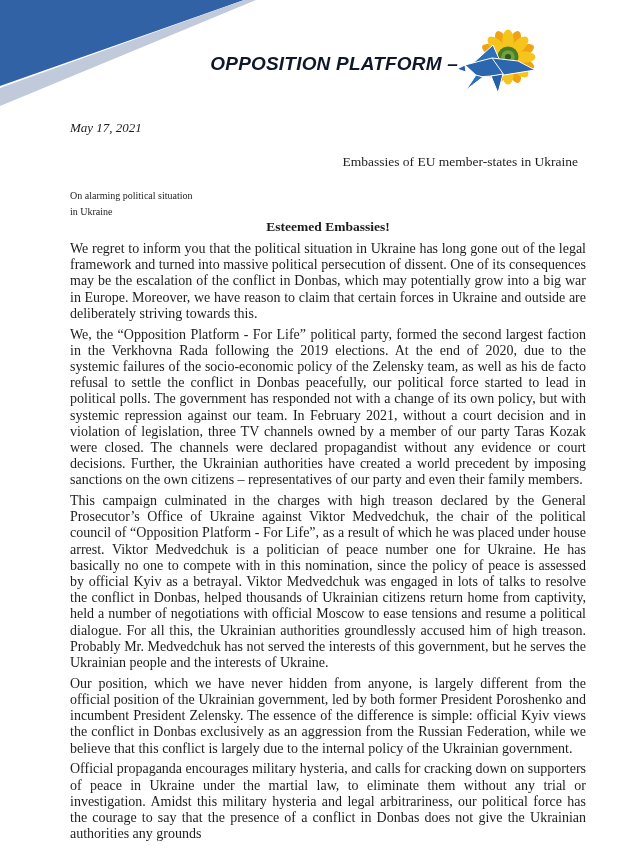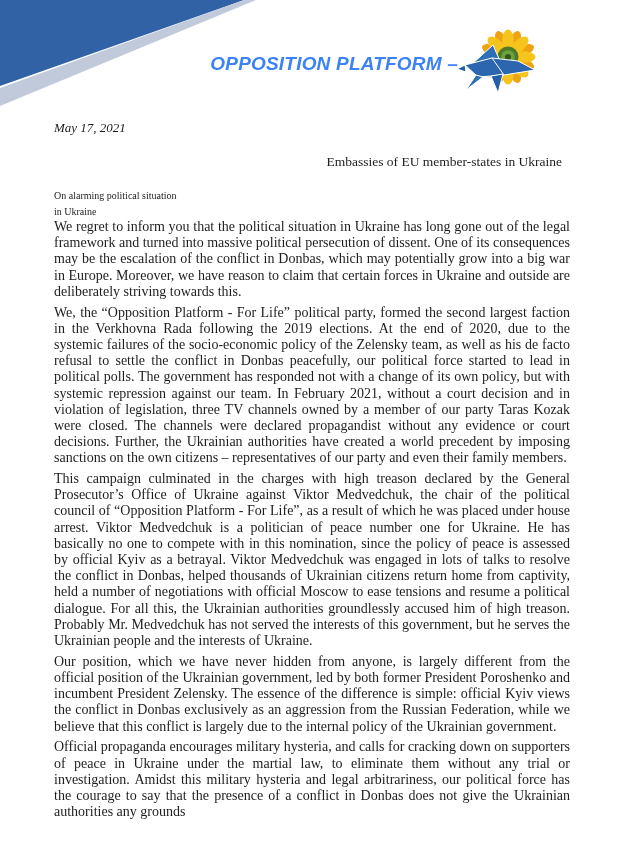--- a/index.html
+++ b/index.html
@@ -28,30 +28,30 @@
   
   .logo-text {
     position: absolute; left: 0; top: 52px; width: 458px;
     text-align: right;
     font-family: "Liberation Sans", sans-serif;
     font-weight: bold;
     font-style: italic;
     font-size: 19px;
     line-height: 24px;
     letter-spacing: 0.2px;
-    color: #3b82f6;
+    color: #0f172a;
     white-space: nowrap;
   }
   .logo-mark {
     position: absolute; left: 452px; top: 20px;
     width: 100px; height: 85px;
   }
   
   .content {
-    position: absolute; left: 54px; top: 120px; width: 516px;
+    position: absolute; left: 70px; top: 120px; width: 516px;
   }
   .date {
     font-style: italic;
     font-size: 13px; line-height: 15px;
     margin-bottom: 19px;
   }
   .recipient {
     font-weight: normal;
     font-size: 13.5px; line-height: 16px;
     text-align: right;
@@ -160,20 +160,21 @@
   <div class="content">
     <div class="date">May 17, 2021</div>
 
     <div class="recipient">Embassies of EU member-states in Ukraine</div>
 
     <div class="subject">
       <div>On alarming political situation</div>
       <div>in Ukraine</div>
     </div>
 
+    <div class="salutation">Esteemed Embassies!</div>
 
     <p class="para">We regret to inform you that the political situation in Ukraine has long gone out of the legal framework and turned into massive political persecution of dissent. One of its consequences may be the escalation of the conflict in Donbas, which may potentially grow into a big war in Europe. Moreover, we have reason to claim that certain forces in Ukraine and outside are deliberately striving towards this.</p>
     <p class="para">We, the “Opposition Platform - For Life” political party, formed the second largest faction in the Verkhovna Rada following the 2019 elections. At the end of 2020, due to the systemic failures of the socio-economic policy of the Zelensky team, as well as his de facto refusal to settle the conflict in Donbas peacefully, our political force started to lead in political polls. The government has responded not with a change of its own policy, but with systemic repression against our team. In February 2021, without a court decision and in violation of legislation, three TV channels owned by a member of our party Taras Kozak were closed. The channels were declared propagandist without any evidence or court decisions. Further, the Ukrainian authorities have created a world precedent by imposing sanctions on the own citizens – representatives of our party and even their family members.</p>
     <p class="para">This campaign culminated in the charges with high treason declared by the General Prosecutor’s Office of Ukraine against Viktor Medvedchuk, the chair of the political council of “Opposition Platform - For Life”, as a result of which he was placed under house arrest. Viktor Medvedchuk is a politician of peace number one for Ukraine. He has basically no one to compete with in this nomination, since the policy of peace is assessed by official Kyiv as a betrayal. Viktor Medvedchuk was engaged in lots of talks to resolve the conflict in Donbas, helped thousands of Ukrainian citizens return home from captivity, held a number of negotiations with official Moscow to ease tensions and resume a political dialogue. For all this, the Ukrainian authorities groundlessly accused him of high treason. Probably Mr. Medvedchuk has not served the interests of this government, but he serves the Ukrainian people and the interests of Ukraine.</p>
     <p class="para">Our position, which we have never hidden from anyone, is largely different from the official position of the Ukrainian government, led by both former President Poroshenko and incumbent President Zelensky. The essence of the difference is simple: official Kyiv views the conflict in Donbas exclusively as an aggression from the Russian Federation, while we believe that this conflict is largely due to the internal policy of the Ukrainian government.</p>
     <p class="para">Official propaganda encourages military hysteria, and calls for cracking down on supporters of peace in Ukraine under the martial law, to eliminate them without any trial or investigation. Amidst this military hysteria and legal arbitrariness, our political force has the courage to say that the presence of a conflict in Donbas does not give the Ukrainian authorities any grounds</p>
   </div>
 
 </div>
 

